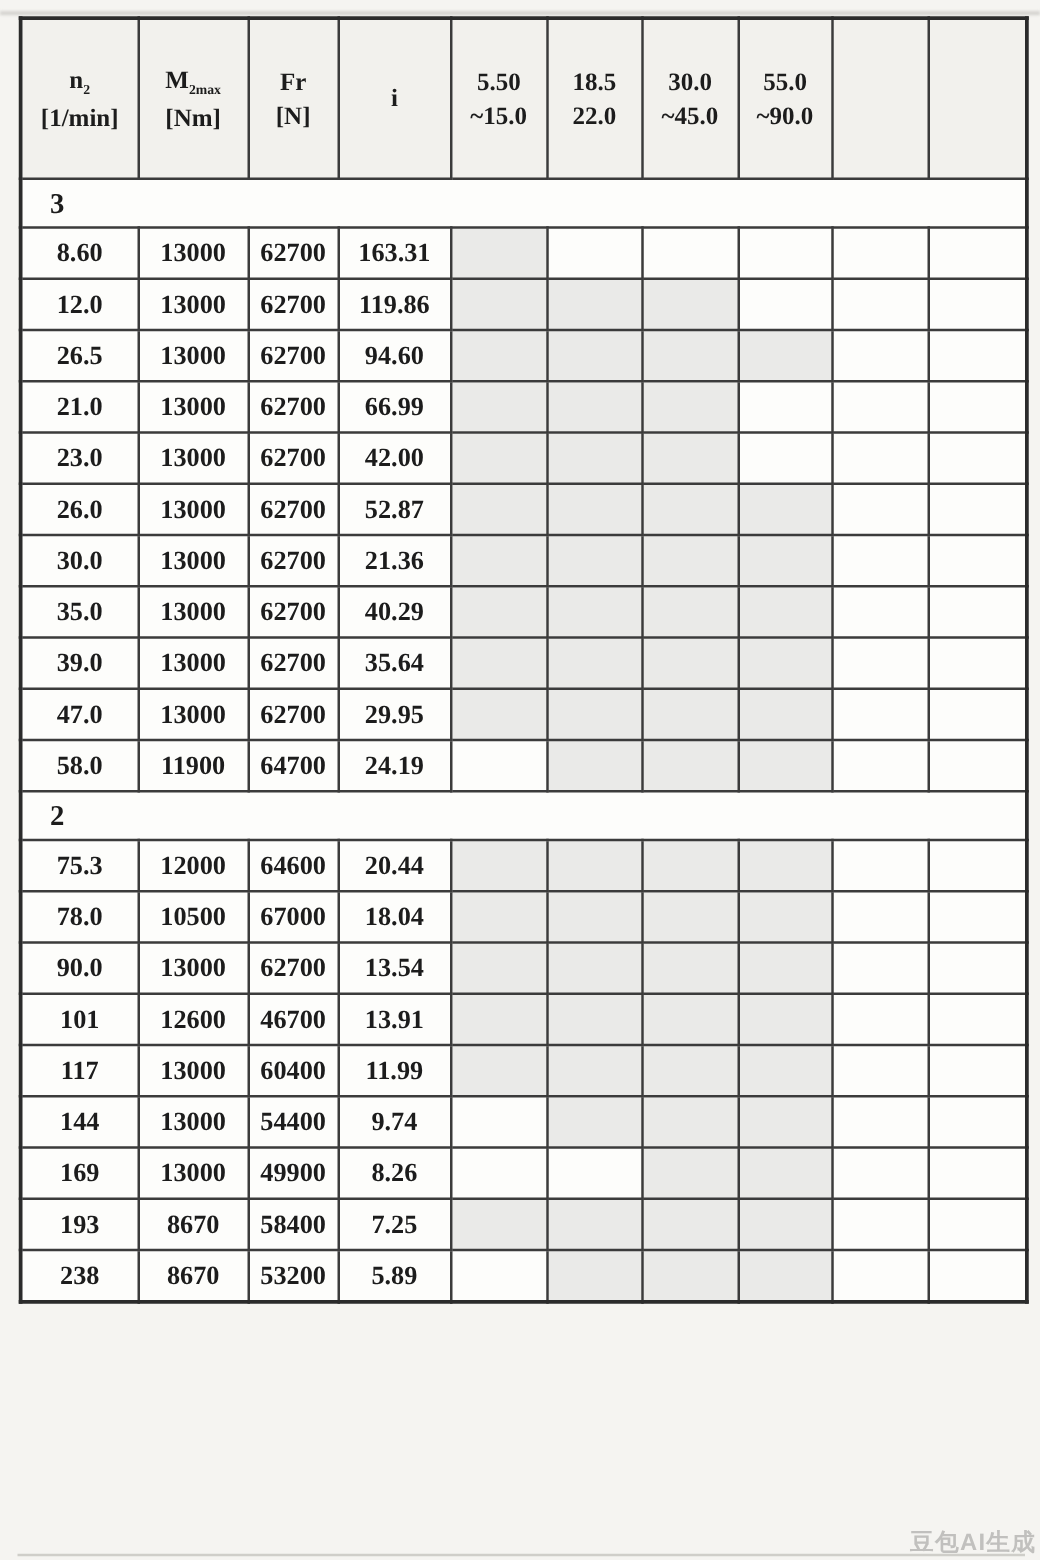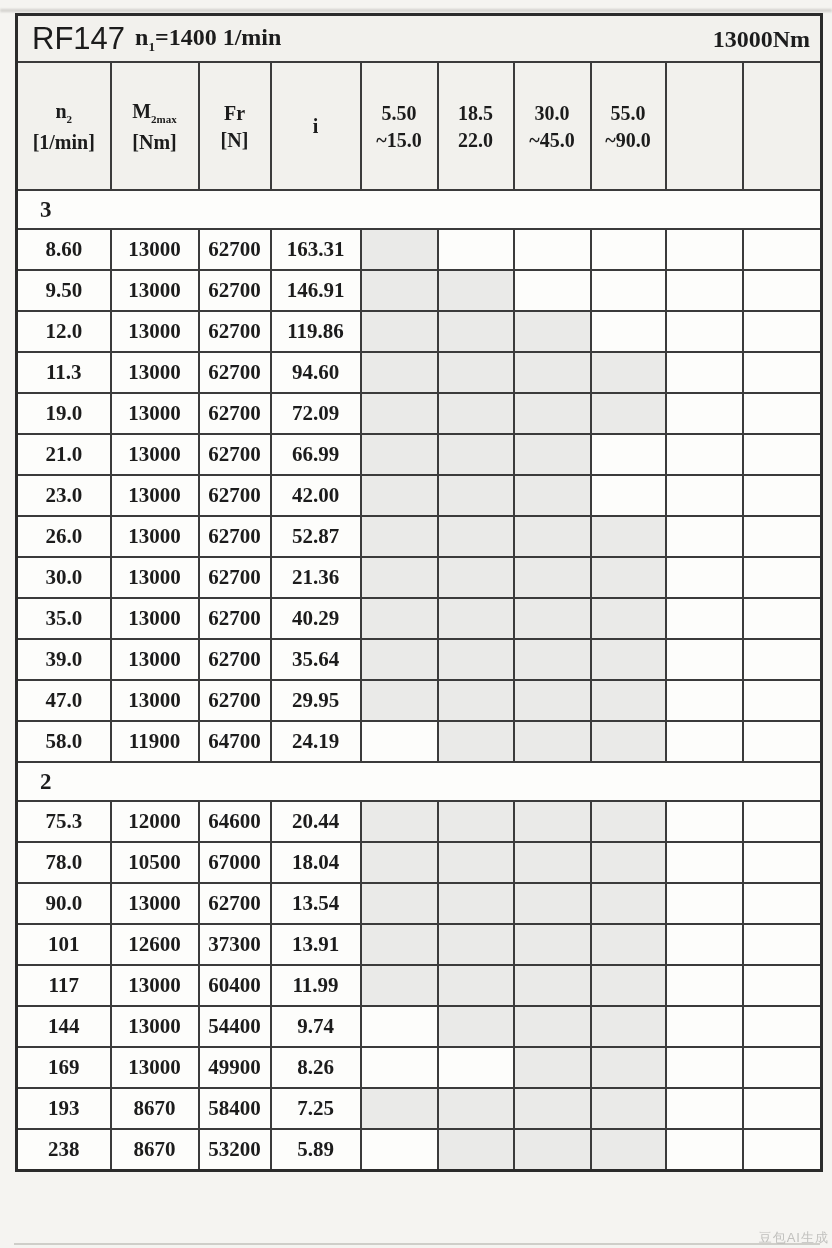--- a/index.html
+++ b/index.html
@@ -59,21 +59,21 @@
     height:39px;font-size:21px;background:var(--cell-bg,#fdfdfb);
   }
   tr.data-row td.shaded{background:var(--shade,#eaeae8);}
   .bottom-line{
     position:absolute;left:14px;top:1243px;width:806px;height:2px;
     background:#cfcec9;filter:blur(.5px);
   }
   .watermark{
     position:absolute;right:3px;bottom:1px;
     font-family:"Liberation Sans", sans-serif;
-    font-size:13px;font-weight:400;
+    font-size:19px;font-weight:700;
     color:rgba(175,175,172,.75);letter-spacing:1px;
   }
 </style>
 </head>
 <body>
 
 <div class="top-smudge"></div>
 
 <div class="sheet">
   <table class="cat">
@@ -83,29 +83,20 @@
         <col style="width:72px">
       <col style="width:90px">
         <col style="width:77px">
         <col style="width:76px">
       <col style="width:77px">
         <col style="width:75px">
         <col style="width:77px">
       <col style="width:79px">
     </colgroup>
     <tbody>
-      <tr class="title-row">
-        <td colspan="10">
-          <div class="title-flex">
-            <span class="model">RF147</span>
-            <span class="n-input"><span>n</span><sub>1</sub><span>=1400 1/min</span></span>
-            <span class="torque">13000Nm</span>
-          </div>
-        </td>
-      </tr>
       <tr class="header-row" id="header-row">
           <th>
             <div class="h-line">n<sub>2</sub></div>
             <div class="h-line">[1/min]</div>
           </th>
           <th>
             <div class="h-line">M<sub>2max</sub></div>
             <div class="h-line">[Nm]</div>
           </th>
           <th>
@@ -145,60 +136,36 @@
           <td>62700</td>
           <td>163.31</td>
           <td class="shaded"></td>
           <td></td>
           <td></td>
           <td></td>
           <td></td>
           <td></td>
         </tr>
         <tr class="data-row">
-          <td>9.50</td>
-          <td>13000</td>
-          <td>62700</td>
-          <td>146.91</td>
-          <td class="shaded"></td>
-          <td class="shaded"></td>
-          <td></td>
-          <td></td>
-          <td></td>
-          <td></td>
-        </tr>
-        <tr class="data-row">
           <td>12.0</td>
           <td>13000</td>
           <td>62700</td>
           <td>119.86</td>
           <td class="shaded"></td>
           <td class="shaded"></td>
           <td class="shaded"></td>
           <td></td>
           <td></td>
           <td></td>
         </tr>
         <tr class="data-row">
-          <td>11.3</td>
+          <td>26.5</td>
           <td>13000</td>
           <td>62700</td>
           <td>94.60</td>
-          <td class="shaded"></td>
-          <td class="shaded"></td>
-          <td class="shaded"></td>
-          <td class="shaded"></td>
-          <td></td>
-          <td></td>
-        </tr>
-        <tr class="data-row">
-          <td>19.0</td>
-          <td>13000</td>
-          <td>62700</td>
-          <td>72.09</td>
           <td class="shaded"></td>
           <td class="shaded"></td>
           <td class="shaded"></td>
           <td class="shaded"></td>
           <td></td>
           <td></td>
         </tr>
         <tr class="data-row">
           <td>21.0</td>
           <td>13000</td>
@@ -330,21 +297,21 @@
           <td class="shaded"></td>
           <td class="shaded"></td>
           <td class="shaded"></td>
           <td class="shaded"></td>
           <td></td>
           <td></td>
         </tr>
         <tr class="data-row">
           <td>101</td>
           <td>12600</td>
-          <td>37300</td>
+          <td>46700</td>
           <td>13.91</td>
           <td class="shaded"></td>
           <td class="shaded"></td>
           <td class="shaded"></td>
           <td class="shaded"></td>
           <td></td>
           <td></td>
         </tr>
         <tr class="data-row">
           <td>117</td>

